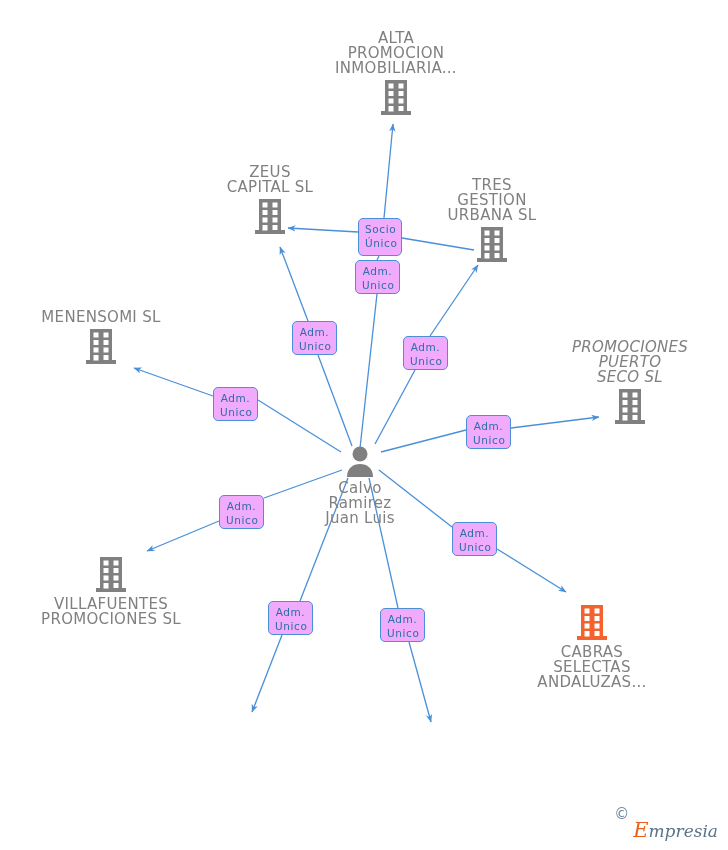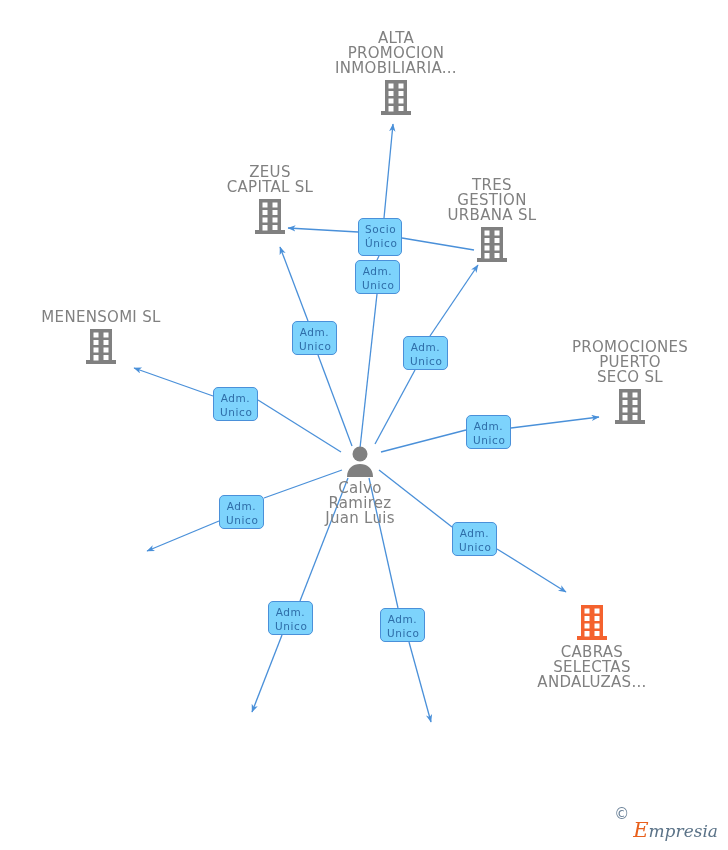--- a/index.html
+++ b/index.html
@@ -56,21 +56,21 @@
     height: 32px;
     position: relative;
   }
   .cap-above { margin-bottom: 4px; }
   .cap-below { margin-top: 4px; }
 
   .edge-label {
     position: absolute;
     border: 1px solid #4a90d9;
     border-radius: 5px;
-    background: #7dd3fc;
+    background: #f0abfc;
     color: #2e6da8;
     font-size: 10.5px;
     line-height: 14px;
     text-align: center;
     padding: 3px 6px 4px 6px;
     white-space: pre-line;
     letter-spacing: 0.6px;
     box-sizing: border-box;
   }
   .watermark {
@@ -216,21 +216,21 @@
         <rect x="7.5" y="11" width="5" height="5" fill="#ffffff"></rect>
         <rect x="17.5" y="11" width="5" height="5" fill="#ffffff"></rect>
         <rect x="7.5" y="18.5" width="5" height="5" fill="#ffffff"></rect>
         <rect x="17.5" y="18.5" width="5" height="5" fill="#ffffff"></rect>
         <rect x="7.5" y="26" width="5" height="5.5" fill="#ffffff"></rect>
         <rect x="17.5" y="26" width="5" height="5" fill="#ffffff"></rect>
       </svg>
     </div>
   </div>
 
-  <div class="node" style="left:630px; top:340px;">
+  <div class="node" style="left:630px; top:340px;font-style:italic;">
     <div class="node-caption cap-above">PROMOCIONES
 PUERTO
 SECO  SL</div>
     <div class="icon-building">
       <svg viewBox="0 0 30 36" width="30" height="36" xmlns="http://www.w3.org/2000/svg">
         <rect x="4" y="0" width="22" height="32" fill="#808080"></rect>
         <rect x="0" y="31" width="30" height="4" fill="#808080"></rect>
         <rect x="7.5" y="3.5" width="5" height="5" fill="#ffffff"></rect>
         <rect x="17.5" y="3.5" width="5" height="5" fill="#ffffff"></rect>
         <rect x="7.5" y="11" width="5" height="5" fill="#ffffff"></rect>
@@ -248,20 +248,38 @@
       <svg viewBox="0 0 32 32" width="32" height="32" xmlns="http://www.w3.org/2000/svg">
         <circle cx="16" cy="9" r="7.5" fill="#808080"></circle>
         <path d="M3,32 C3,23 9,19 16,19 C23,19 29,23 29,32 Z" fill="#808080"></path>
       </svg>
     </div>
     <div class="node-caption cap-below">Calvo
 Ramirez
 Juan Luis</div>
   </div>
 
+  <div class="node" style="left:111px; top:557px;">
+    <div class="icon-building">
+      <svg viewBox="0 0 30 36" width="30" height="36" xmlns="http://www.w3.org/2000/svg">
+        <rect x="4" y="0" width="22" height="32" fill="#808080"></rect>
+        <rect x="0" y="31" width="30" height="4" fill="#808080"></rect>
+        <rect x="7.5" y="3.5" width="5" height="5" fill="#ffffff"></rect>
+        <rect x="17.5" y="3.5" width="5" height="5" fill="#ffffff"></rect>
+        <rect x="7.5" y="11" width="5" height="5" fill="#ffffff"></rect>
+        <rect x="17.5" y="11" width="5" height="5" fill="#ffffff"></rect>
+        <rect x="7.5" y="18.5" width="5" height="5" fill="#ffffff"></rect>
+        <rect x="17.5" y="18.5" width="5" height="5" fill="#ffffff"></rect>
+        <rect x="7.5" y="26" width="5" height="5.5" fill="#ffffff"></rect>
+        <rect x="17.5" y="26" width="5" height="5" fill="#ffffff"></rect>
+      </svg>
+    </div>
+    <div class="node-caption cap-below">VILLAFUENTES
+PROMOCIONES SL</div>
+  </div>
 
   <div class="node" style="left:592px; top:605px;">
     <div class="icon-building">
       <svg viewBox="0 0 30 36" width="30" height="36" xmlns="http://www.w3.org/2000/svg">
         <rect x="4" y="0" width="22" height="32" fill="#f4622e"></rect>
         <rect x="0" y="31" width="30" height="4" fill="#f4622e"></rect>
         <rect x="7.5" y="3.5" width="5" height="5" fill="#ffffff"></rect>
         <rect x="17.5" y="3.5" width="5" height="5" fill="#ffffff"></rect>
         <rect x="7.5" y="11" width="5" height="5" fill="#ffffff"></rect>
         <rect x="17.5" y="11" width="5" height="5" fill="#ffffff"></rect>

